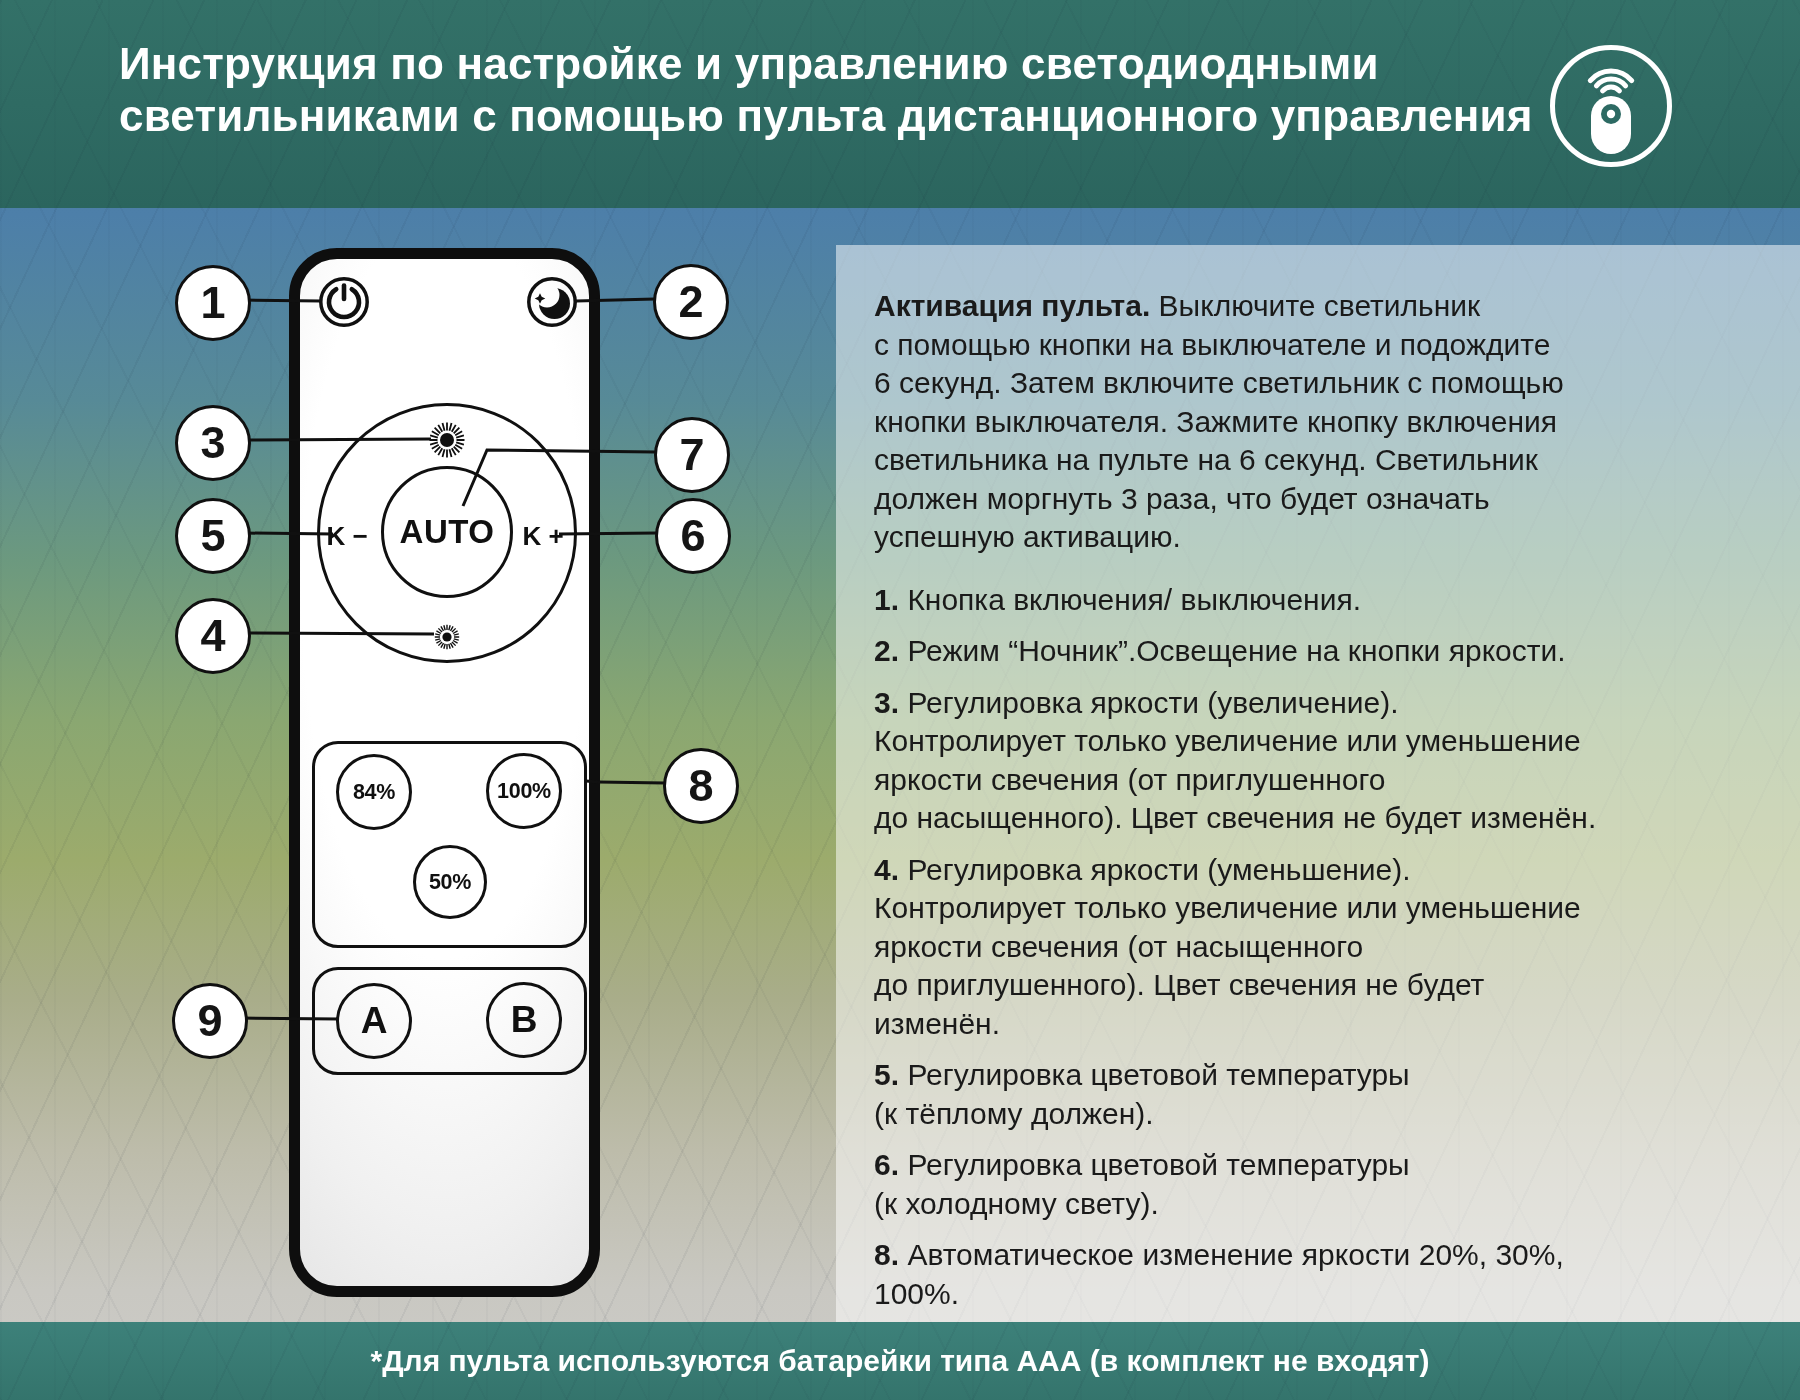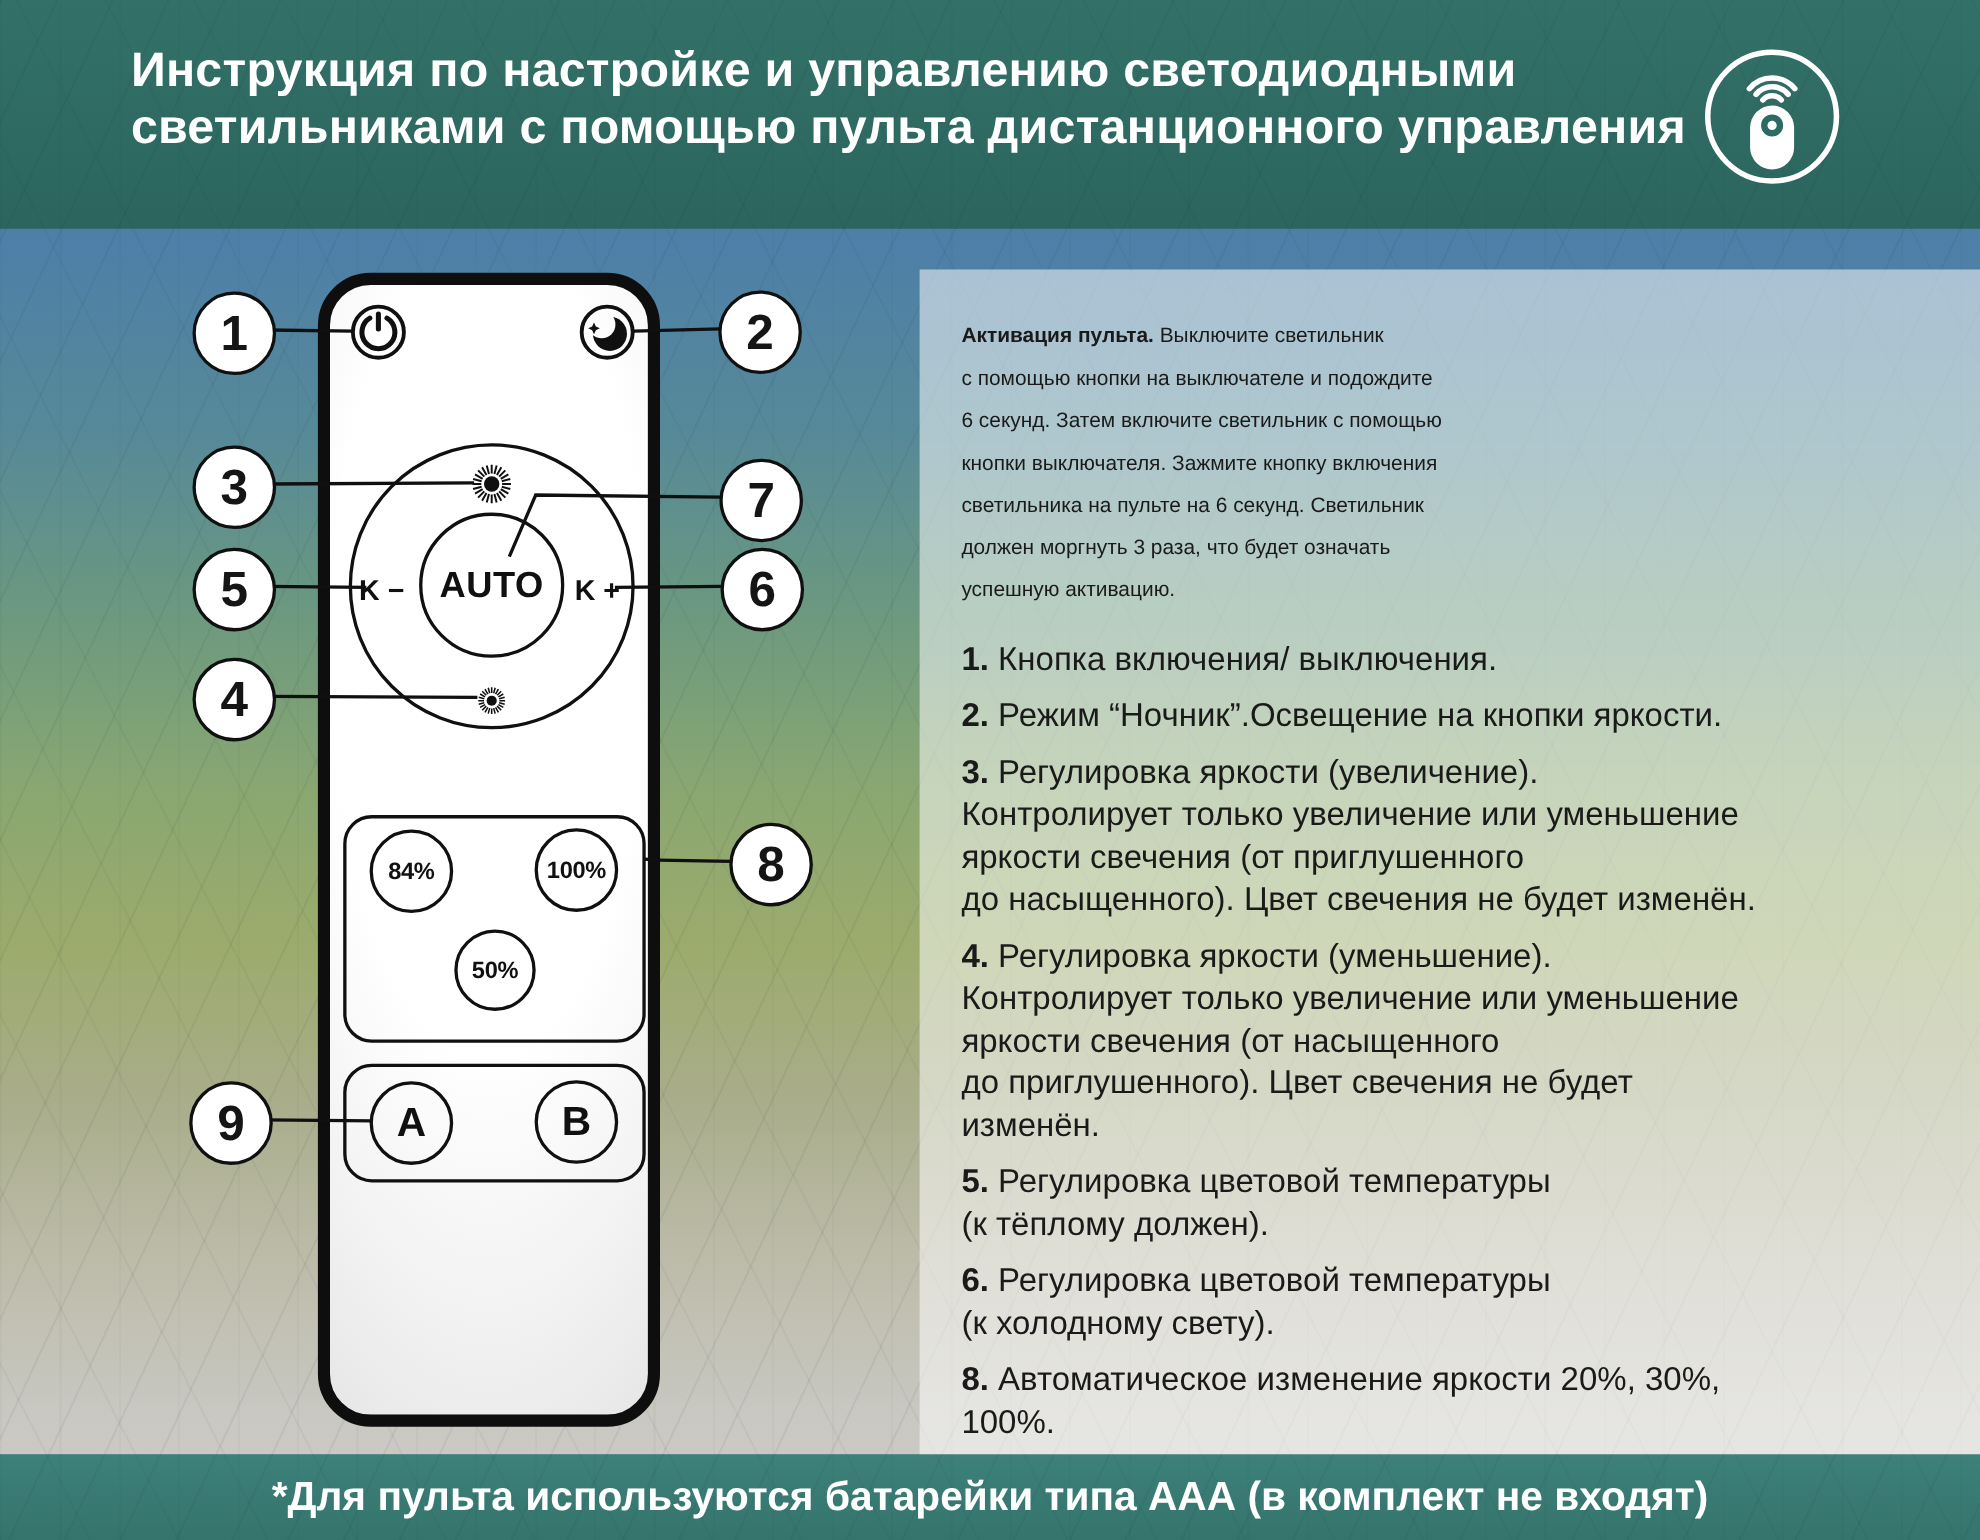--- a/index.html
+++ b/index.html
@@ -41,27 +41,27 @@
   .b100{left:186px;top:494px;width:76px;height:76px;}
   .b50{left:113px;top:586px;width:74px;height:74px;}
   .bA{left:36px;top:724px;width:76px;height:76px;}
   .bB{left:186px;top:723px;width:76px;height:76px;}
   .lines{position:absolute;left:0;top:0;z-index:2;pointer-events:none;}
   .callout{position:absolute;z-index:3;width:70px;height:70px;background:#fff;
     border:3px solid #101010;border-radius:50%;display:flex;align-items:center;justify-content:center;
     font-size:45px;font-weight:700;color:#151515;}
   .panel{position:absolute;left:836px;top:245px;width:964px;height:1077px;z-index:2;
     background:rgba(255,255,255,.52);box-sizing:border-box;padding:42px 42px 0 38px;color:#1a1a1a;}
-  .intro{margin:0 0 24px 0;font-size:19px;line-height:38.5px;}
+  .intro{margin:0 0 24px 0;font-size:30px;line-height:38.5px;}
   .intro b{font-weight:700;}
   .prewrap{white-space:pre-line;}
   .li{margin:0 0 13px 0;font-size:30px;line-height:38.5px;}
   .li b{font-weight:700;}
   .footer-note{position:absolute;left:0;bottom:0;width:1800px;height:78px;z-index:2;
-    display:flex;align-items:center;justify-content:center;color:#fff;font-weight:700;font-size:37px;}
+    display:flex;align-items:center;justify-content:center;color:#fff;font-weight:700;font-size:30px;}
   svg line, svg polyline{stroke:#101010;stroke-width:3;fill:none;}
 </style>
 </head>
 <body>
 
 <div class="page">
 
   <div class="header-bg"></div>
   <div class="footer-bg"></div>
   <div class="pattern"></div>

